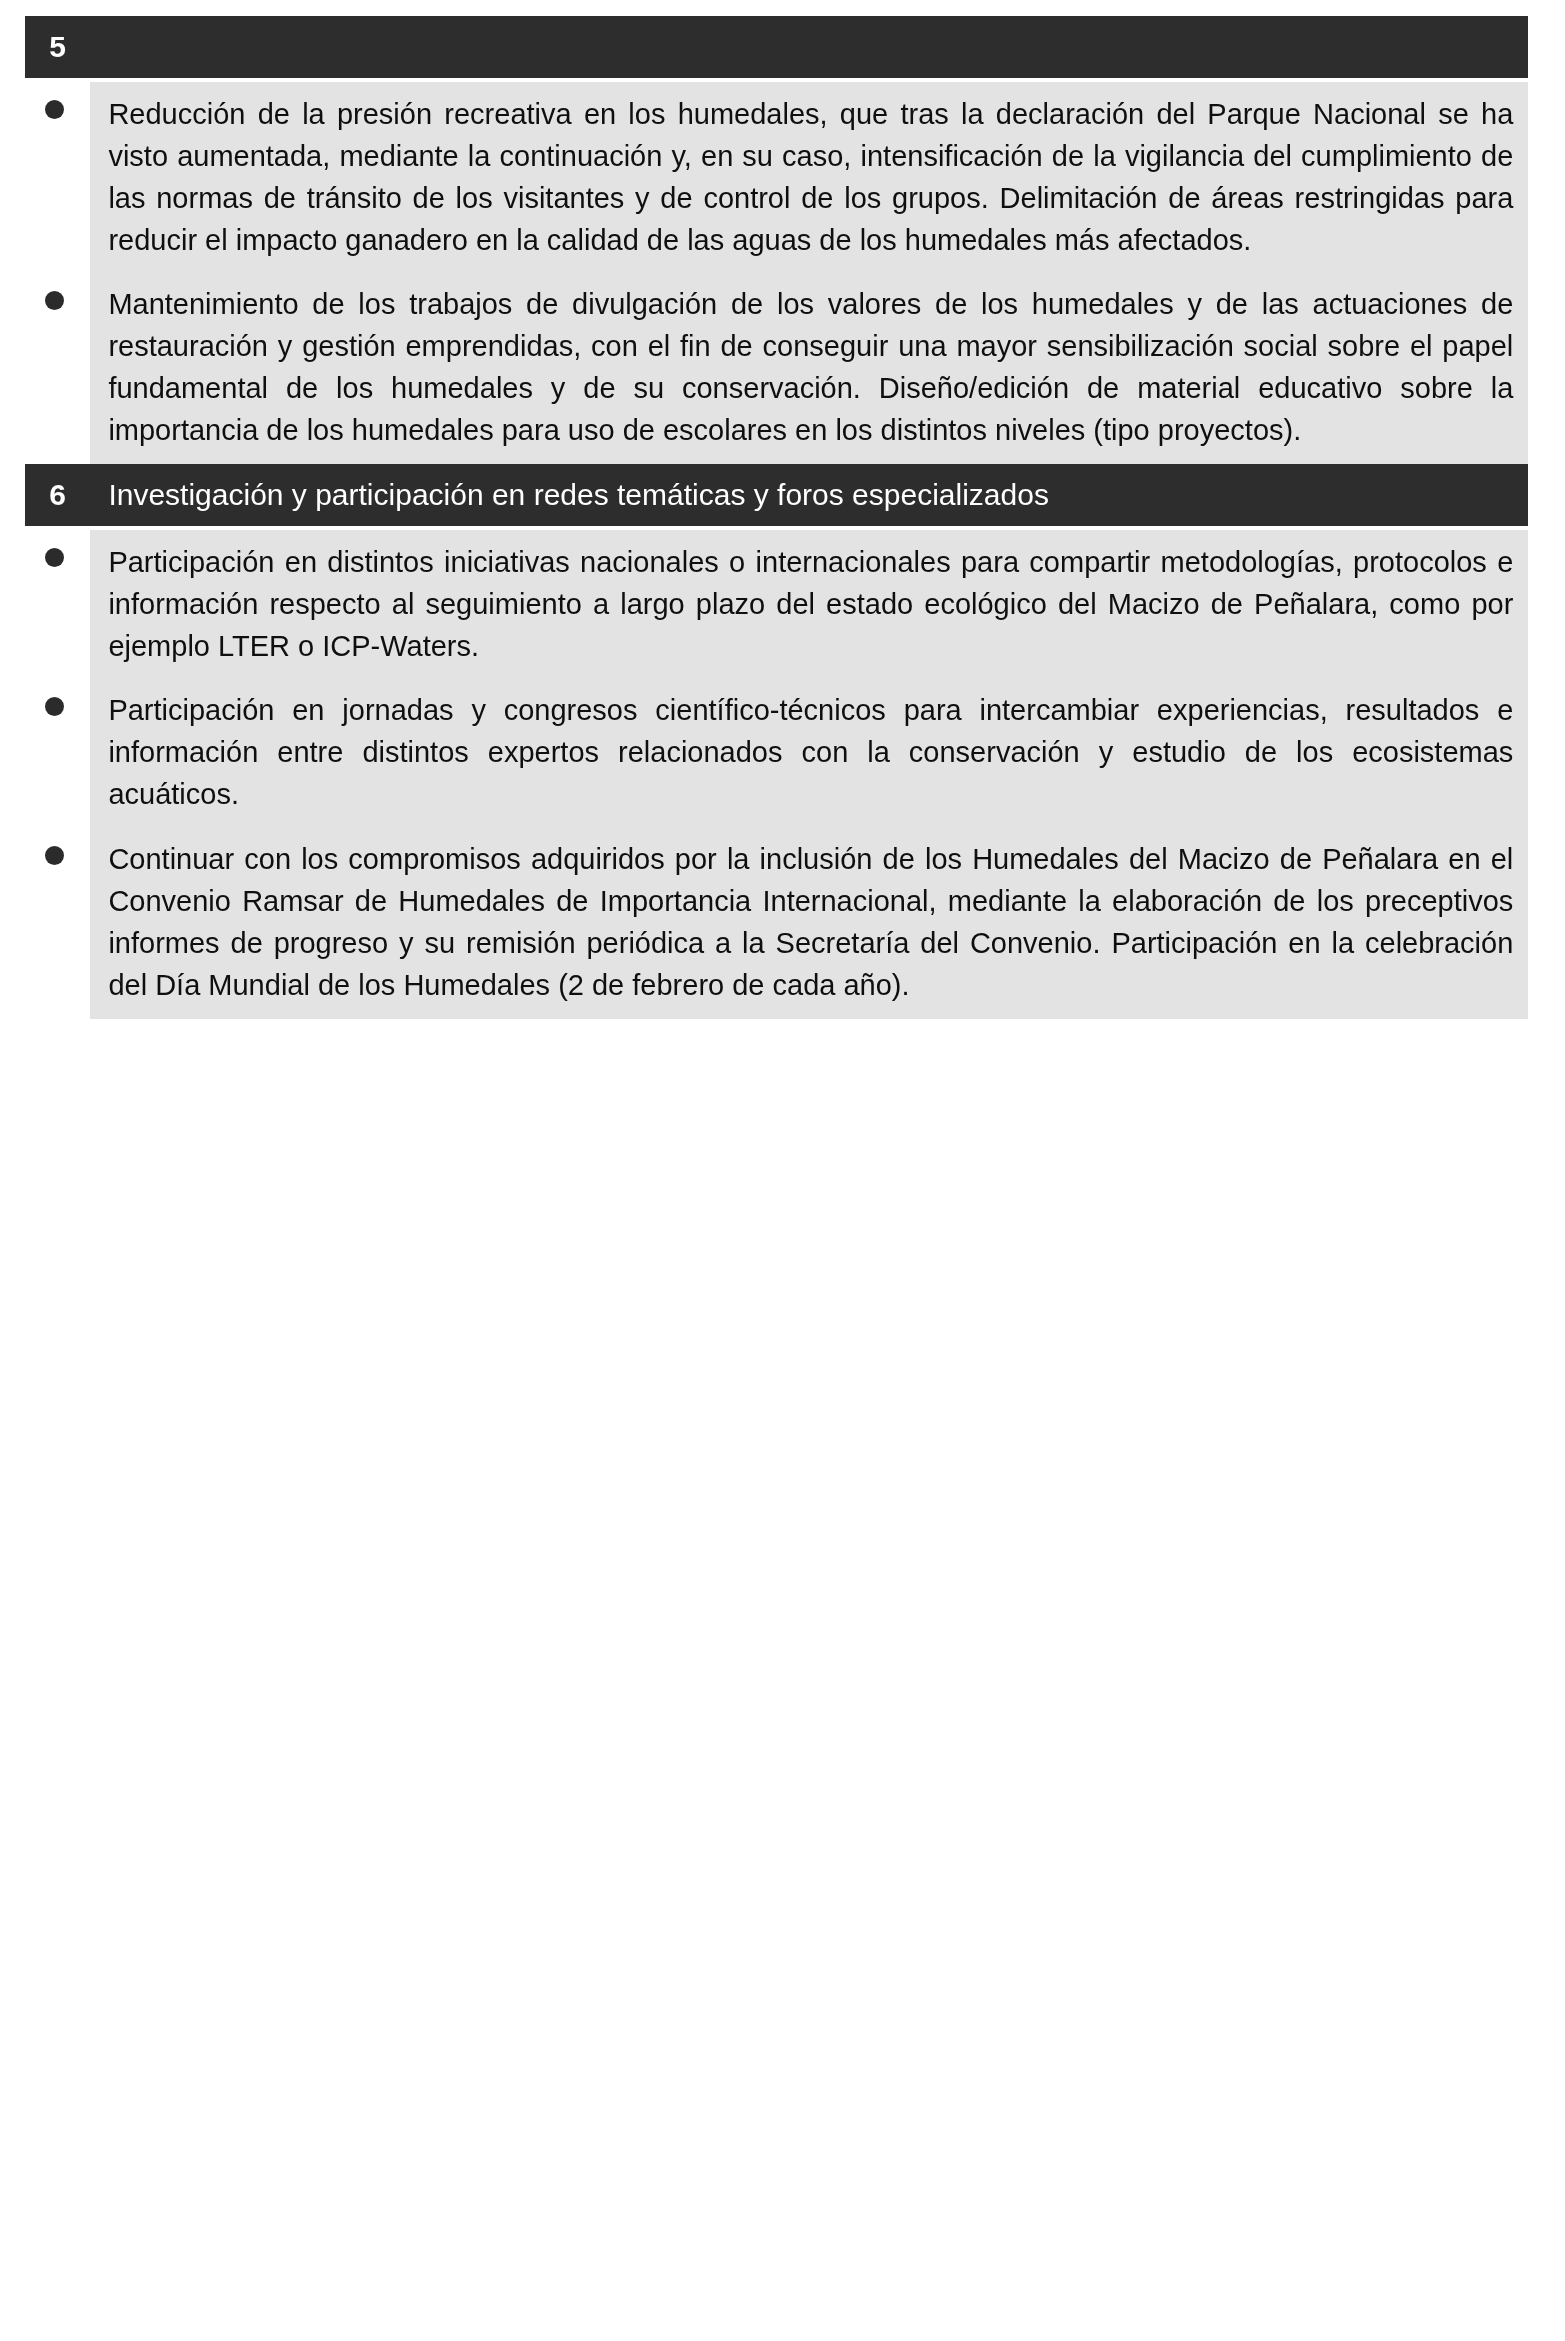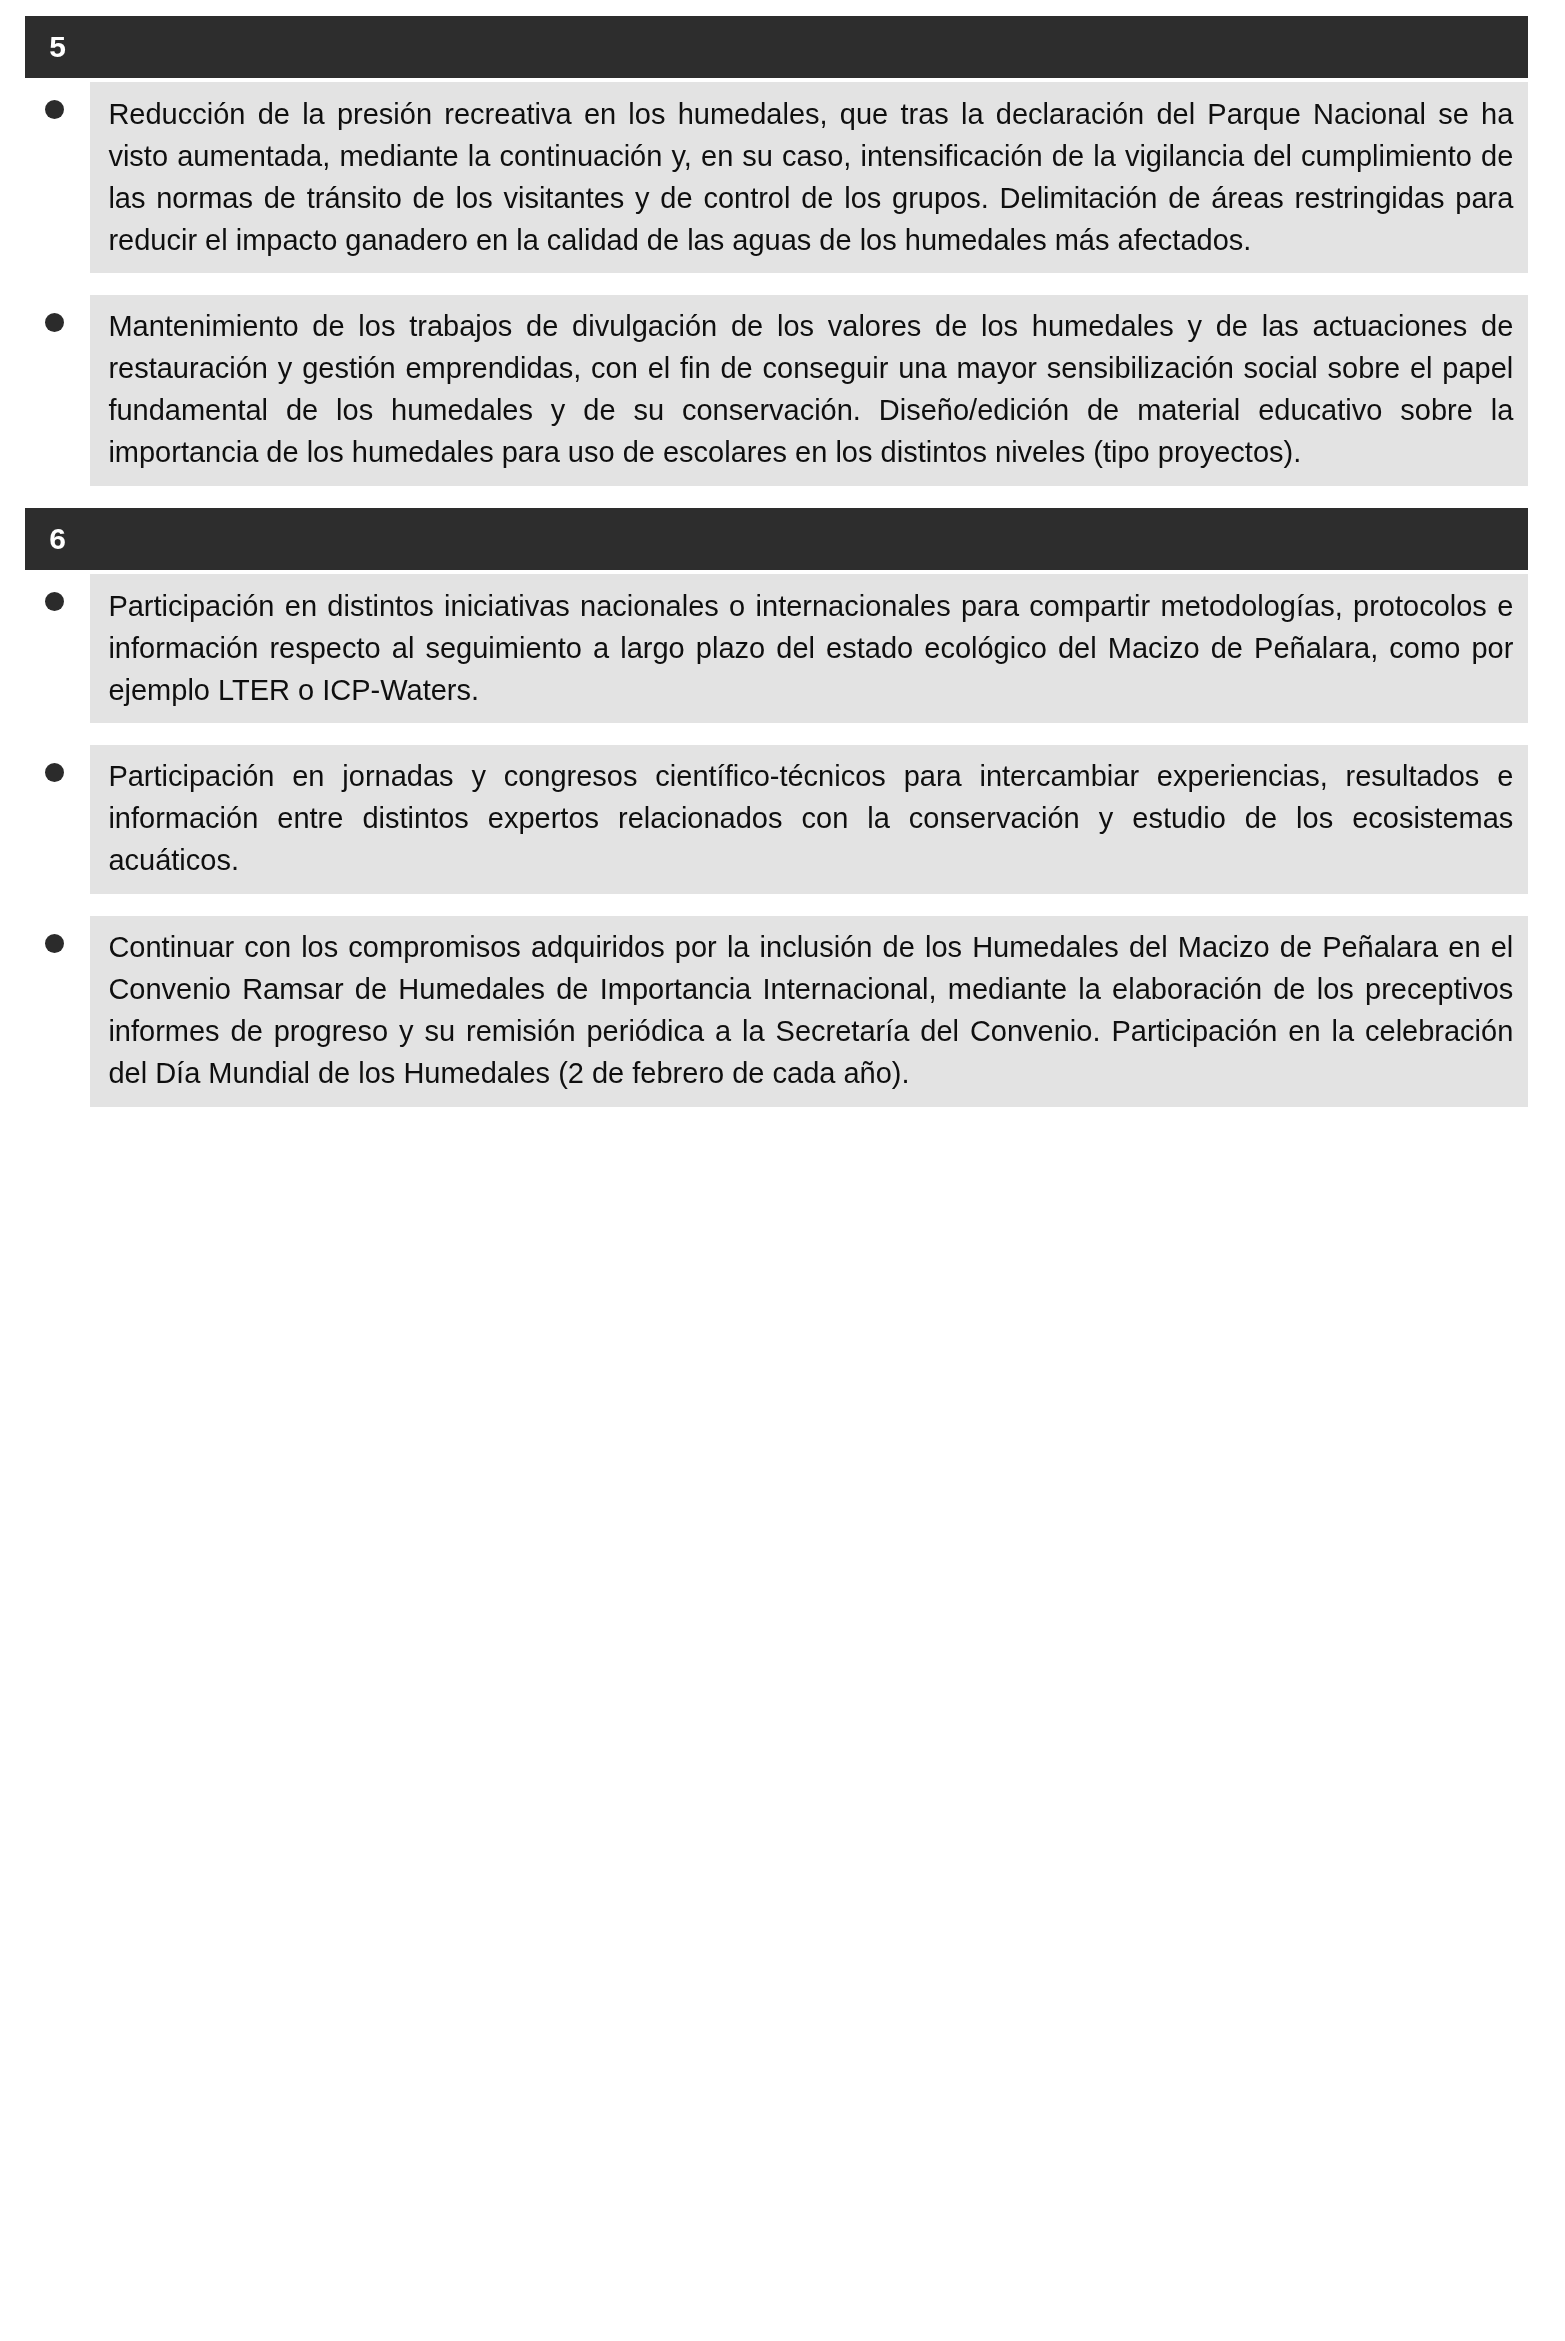--- a/index.html
+++ b/index.html
@@ -16,21 +16,21 @@
     color: #111111;
     box-sizing: border-box;
     padding-top: 16px;
   }
   .content {
     margin-left: 25px;
     width: 1503px;
   }
   .row {
     display: flex;
-    margin-bottom: 22px;
+    margin-bottom: 0;
   }
   .row.header {
     background: #2d2d2d;
     color: #ffffff;
     min-height: 62px;
     align-items: center;
     margin-bottom: 4.4px;
   }
   .num-cell {
     width: 65px;
@@ -89,20 +89,21 @@
 
     <div class="row item">
       <div class="bullet-cell">
         <span class="bullet"></span>
       </div>
       <div class="para">Mantenimiento de los trabajos de divulgación de los valores de los humedales y de las actuaciones de restauración y gestión emprendidas, con el fin de conseguir una mayor sensibilización social sobre el papel fundamental de los humedales y de su conservación. Diseño/edición de material educativo sobre la importancia de los humedales para uso de escolares en los distintos niveles (tipo proyectos).</div>
     </div>
 
     <div class="row header">
       <div class="num-cell">6</div>
+      <div class="header-title">Investigación y participación en redes temáticas y foros especializados</div>
     </div>
 
     <div class="row item">
       <div class="bullet-cell">
         <span class="bullet"></span>
       </div>
       <div class="para">Participación en distintos iniciativas nacionales o internacionales para compartir metodologías, protocolos e información respecto al seguimiento a largo plazo del estado ecológico del Macizo de Peñalara, como por ejemplo LTER o ICP-Waters.</div>
     </div>
 
 

